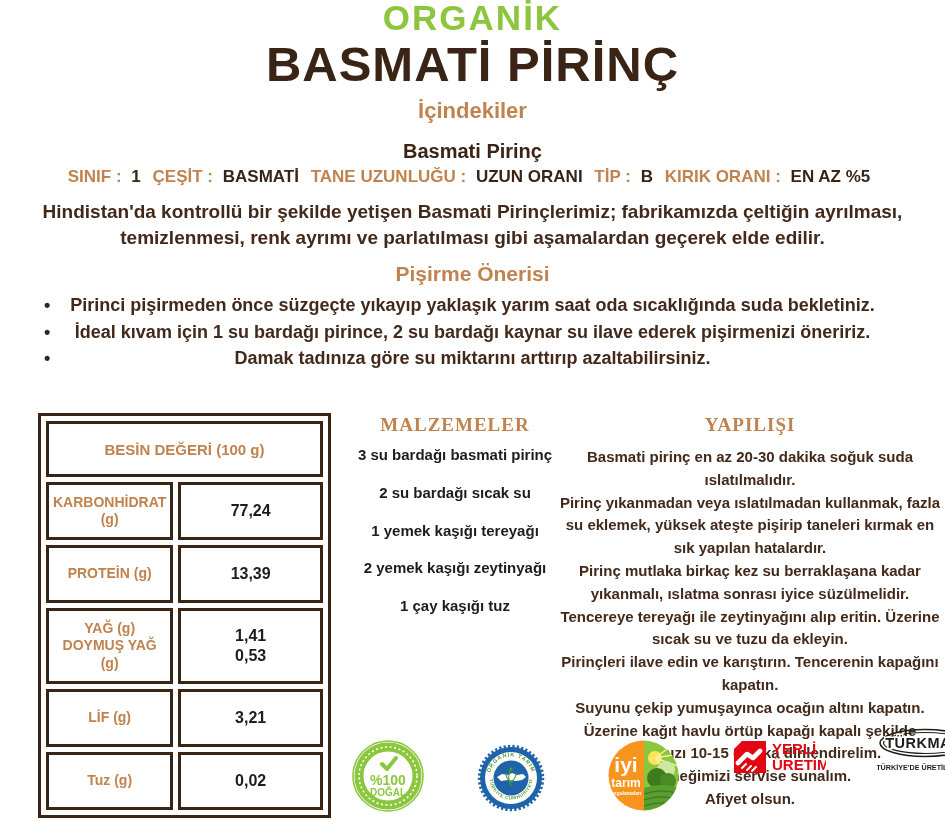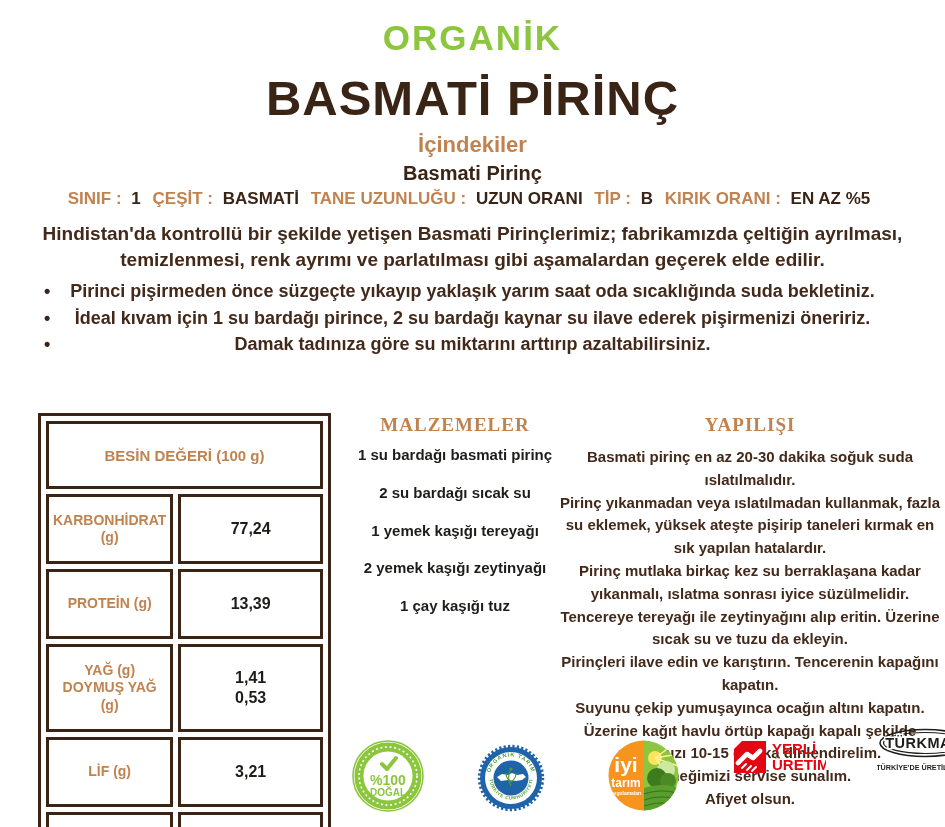--- a/index.html
+++ b/index.html
@@ -2,38 +2,38 @@
 <html><head>
 <meta charset="utf-8">
 <style>
   html,body{margin:0;padding:0;background:#ffffff;}
   .page{
     position:relative;width:945px;height:827px;background:#ffffff;overflow:hidden;
     font-family:"Liberation Sans",sans-serif;color:#3a2416;
   }
 
   
-  .hdr{position:absolute;top:20px;left:0;width:945px;text-align:center;}
+  .hdr{position:absolute;top:0;left:0;width:945px;text-align:center;}
   .organic{font-size:35px;font-weight:bold;color:#8cc63f;letter-spacing:2px;line-height:1.05;}
-  .title{font-size:49px;font-weight:bold;color:#3a2416;letter-spacing:1px;line-height:1.05;margin-top:16px;}
+  .title{font-size:49px;font-weight:bold;color:#3a2416;letter-spacing:1px;line-height:1.05;margin-top:2px;}
   .icindekiler{font-size:22px;font-weight:bold;color:#c0834f;margin-top:8px;text-align:center;}
-  .subname{font-size:20px;font-weight:bold;color:#3a2416;margin-top:4px;}
+  .subname{font-size:20px;font-weight:bold;color:#3a2416;margin-top:16px;}
   .specline{font-size:17px;font-weight:bold;margin-top:4px;white-space:nowrap;}
   .spec-label{color:#c0834f;}
   .spec-value{color:#3a2416;margin-right:7px;margin-left:5px;}
   .desc{width:900px;margin:12px auto 0 auto;font-size:19px;font-weight:bold;color:#42291a;line-height:1.35;}
   .pisirme-h{font-size:21px;font-weight:bold;color:#c0834f;margin-top:12px;}
   .tips{margin-top:6px;}
   .tip{position:relative;font-size:18px;font-weight:bold;color:#42291a;line-height:1.45;width:945px;}
   .tip .dot{position:absolute;left:44px;top:0;font-size:18px;color:#3a2416;}
 
   
   .nutri{position:absolute;left:38px;top:413px;width:293px;}
   table.nutri-t{width:100%;border:3px solid #3a2416;border-collapse:separate;border-spacing:5px;}
-  table.nutri-t td{border:3px solid #3a2416;text-align:center;vertical-align:middle;padding:12px 4px;}
+  table.nutri-t td{border:3px solid #3a2416;text-align:center;vertical-align:middle;padding:6px 4px;}
   td.nlabel{width:46%;font-size:14px;font-weight:bold;color:#c0834f;height:40px;line-height:1.25;}
   td.nvalue{font-size:16px;font-weight:bold;color:#1d1d1b;line-height:1.25;}
   td.nheader{font-size:15px;font-weight:bold;color:#c0834f;height:38px;}
   tr.tall td{height:58px;}
 
   
   .recipe{position:absolute;left:355px;top:410px;width:590px;}
   .recipe-title{font-family:"Liberation Serif",serif;font-size:27px;font-weight:bold;color:#c0834f;text-align:center;letter-spacing:1px;}
   .recipe-cols{display:flex;margin-top:4px;}
   .col-ing{width:200px;flex:0 0 200px;text-align:center;}
@@ -69,20 +69,21 @@
       <span class="spec-label">TANE UZUNLUĞU :</span>
       <span class="spec-value">UZUN ORANI</span>
       <span class="spec-label">TİP :</span>
       <span class="spec-value">B</span>
       <span class="spec-label">KIRIK ORANI :</span>
       <span class="spec-value">EN AZ %5</span>
     </div>
 
     <div class="desc">Hindistan'da kontrollü bir şekilde yetişen Basmati Pirinçlerimiz; fabrikamızda çeltiğin ayrılması, temizlenmesi, renk ayrımı ve parlatılması gibi aşamalardan geçerek elde edilir.</div>
 
+    <div class="pisirme-h">Pişirme Önerisi</div>
 
     <div class="tips">
       <div class="tip">
         <span class="dot">•</span>
         <span>Pirinci pişirmeden önce süzgeçte yıkayıp yaklaşık yarım saat oda sıcaklığında suda bekletiniz.</span>
       </div>
       <div class="tip">
         <span class="dot">•</span>
         <span>İdeal kıvam için 1 su bardağı pirince, 2 su bardağı kaynar su ilave ederek pişirmenizi öneririz.</span>
       </div>
@@ -126,21 +127,21 @@
         <td class="nvalue">0,02</td>
       </tr>
     </tbody>
       </table>
   </div>
 
   <div class="recipe">
     <div class="recipe-cols">
       <div class="col-ing">
         <div class="col-h">MALZEMELER</div>
-        <div class="ing-item">1 su bardağı basmati pirinç</div>
+        <div class="ing-item">3 su bardağı basmati pirinç</div>
         <div class="ing-item">2 su bardağı sıcak su</div>
         <div class="ing-item">1 yemek kaşığı tereyağı</div>
         <div class="ing-item">2 yemek kaşığı zeytinyağı</div>
         <div class="ing-item">1 çay kaşığı tuz</div>
       </div>
       <div class="col-steps">
         <div class="col-h">YAPILIŞI</div>
         <div class="step">Basmati pirinç en az 20-30 dakika soğuk suda ıslatılmalıdır.</div>
         <div class="step">Pirinç yıkanmadan veya ıslatılmadan kullanmak, fazla su eklemek, yüksek ateşte pişirip taneleri kırmak en sık yapılan hatalardır.</div>
         <div class="step">Pirinç mutlaka birkaç kez su berraklaşana kadar yıkanmalı, ıslatma sonrası iyice süzülmelidir.</div>

